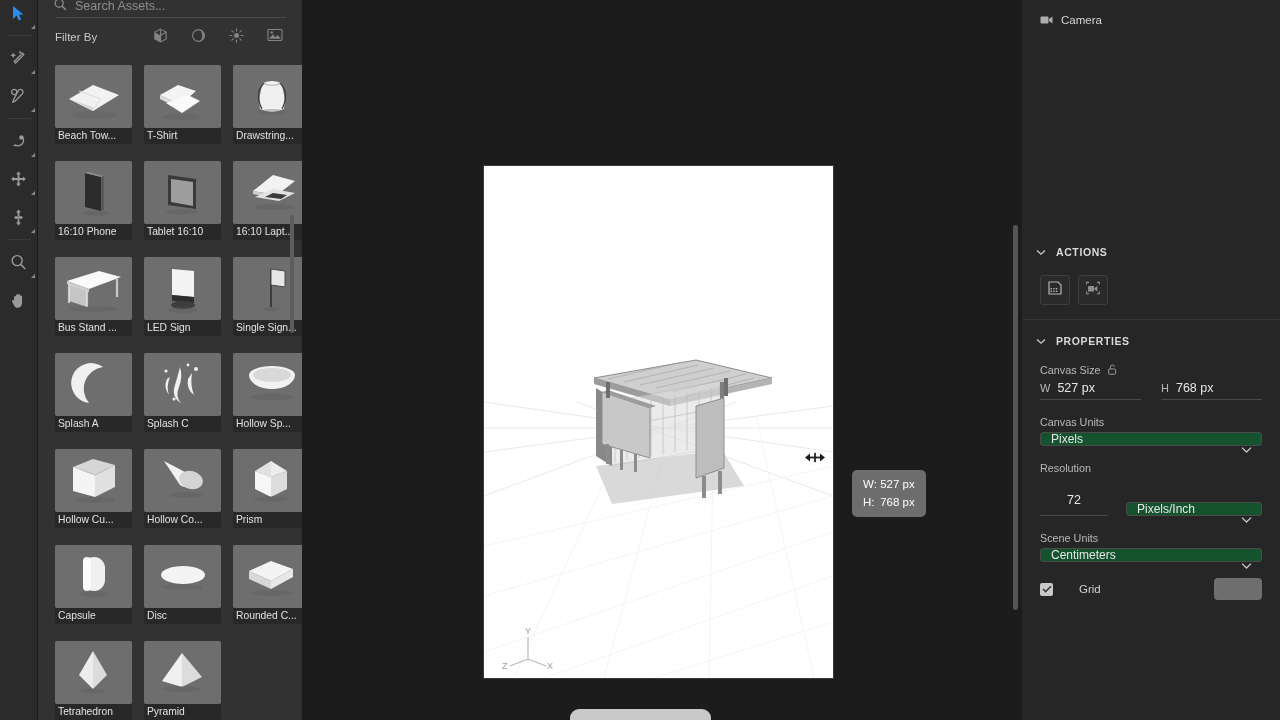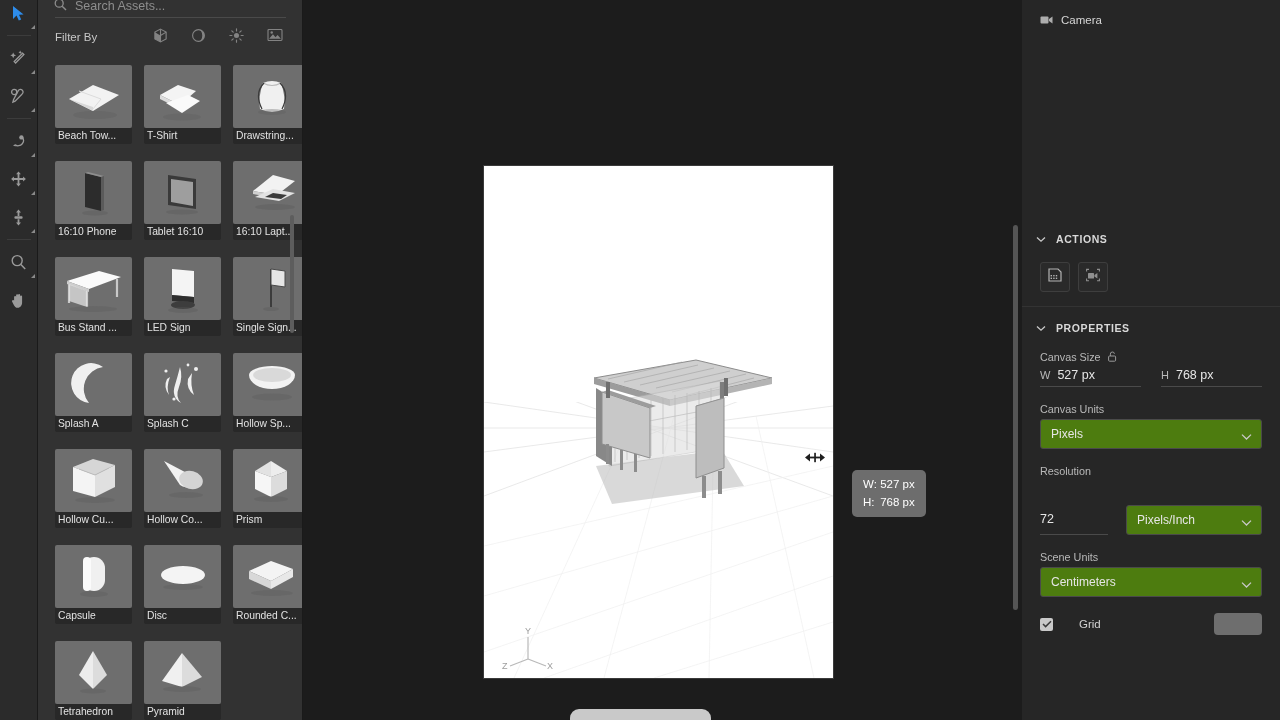--- a/index.html
+++ b/index.html
@@ -129,20 +129,21 @@
     height: 24px; padding-left: 18px; color: #d6d6d6; font-size: 11.5px;
     cursor: pointer;
   }
   .tree-ic { opacity: .8; display: flex; }
 
   .section-hdr {
     display: flex; align-items: center; gap: 10px;
     height: 22px; padding-left: 14px;
     color: #d9d9d9; font-size: 10.5px; font-weight: bold; letter-spacing: .6px;
     cursor: pointer;
+    margin-top: 13px;
   }
   .chev { display: block; }
   .divider { height: 1px; background: #333333; margin: 0; }
 
   .actions-row { display: flex; gap: 8px; padding: 12px 0 14px 18px; }
   .act-btn {
     width: 30px; height: 30px; border: 1px solid #3e3e3e; border-radius: 3px;
     background: #2a2a2a; display: flex; align-items: center; justify-content: center;
     cursor: pointer;
   }
@@ -150,28 +151,28 @@
   .prop-body { padding: 12px 18px 0 18px; }
   .field-label { color: #b9b9b9; font-size: 10.8px; margin-bottom: 4px; display: flex; gap: 7px; }
   .wh-row { display: flex; gap: 20px; margin-bottom: 16px; }
   .wh { flex: 1; }
   .wh-line { display: flex; align-items: baseline; gap: 7px; }
   .wh-key { color: #b9b9b9; font-size: 11px; }
   .wh-val { color: #e6e6e6; font-size: 12.5px; }
   .underline { height: 1px; background: #4a4a4a; margin-top: 4px; }
 
   .select {
-    position: relative; height: 30px; border: 1px solid #4a4a4a; border-radius: 3px;
-    background: #4d7c0f; display: flex; align-items: center;
+    position: relative; height: 14px; border: 1px solid #4a4a4a; border-radius: 3px;
+    background: #14532d; display: flex; align-items: center;
     padding: 0 10px; color: #e6e6e6; font-size: 12px; cursor: pointer;
   }
   .select .sel-chev { position: absolute; right: 9px; top: 10px; }
   .group { margin-bottom: 16px; }
   .res-row { display: flex; gap: 18px; align-items: flex-end; }
-  .res-num { width: 68px; }
+  .res-num { width: 68px; text-align: center; }
   .res-num .num { color: #e6e6e6; font-size: 12.5px; padding-bottom: 4px; }
   .res-sel { flex: 1; margin-top: 24px; }
 
   .grid-row { display: flex; align-items: center; margin-top: 6px; }
   .checkbox {
     width: 13px; height: 13px; border-radius: 2px; background: #c9c9c9;
     display: flex; align-items: center; justify-content: center; cursor: pointer;
   }
   .cb-label { color: #d2d2d2; font-size: 11.5px; margin-left: 26px; }
   .swatch {

